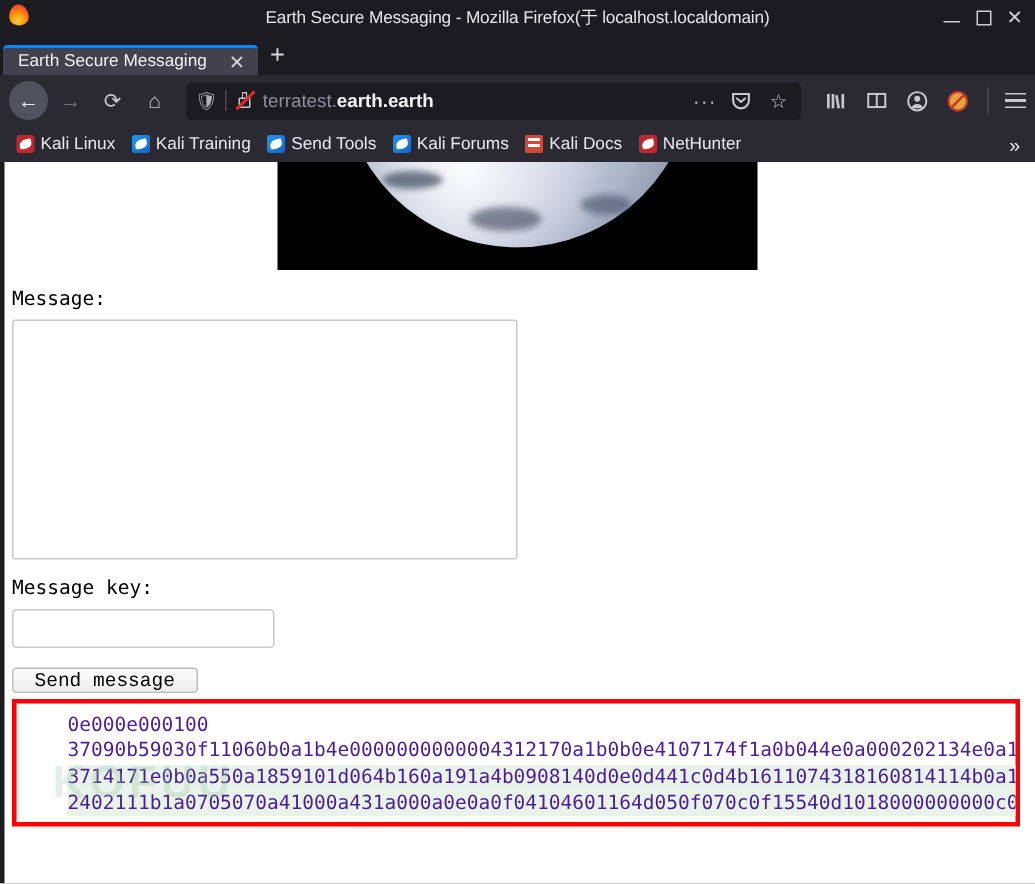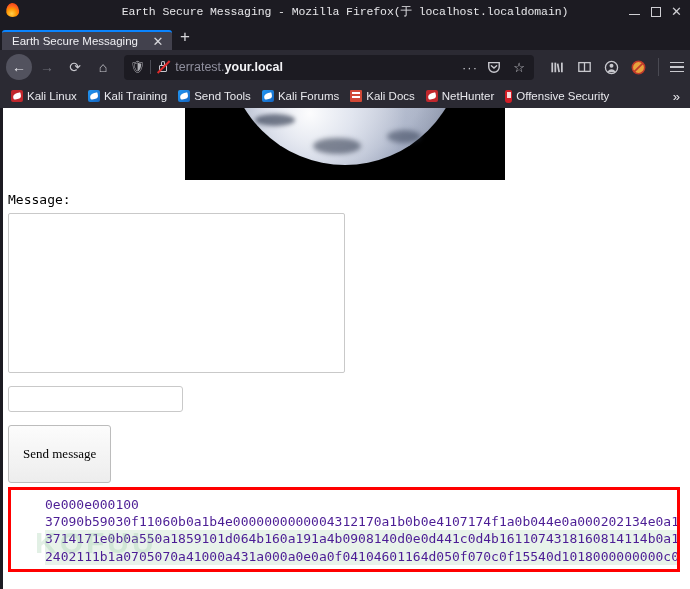--- a/index.html
+++ b/index.html
@@ -20,21 +20,21 @@
   .ff-logo { width: 16px; height: 16px; margin-left: 6px; position: relative; }
   .ff-logo .flame {
     width: 13px; height: 14px;
     background: radial-gradient(circle at 40% 75%, #ffd14d 0%, #ff9500 38%, #ff5e22 62%, #e33500 100%);
     border-radius: 52% 48% 45% 55% / 62% 60% 40% 38%;
     transform: rotate(-8deg);
   }
   .title-text {
     position: absolute; left: 0; right: 0; text-align: center;
     font-size: 11.5px; color: #e6e6e9; letter-spacing: -0.1px;
-    white-space: nowrap; overflow: hidden; font-family: Liberation Mono, monospace;
+    white-space: nowrap; overflow: hidden;
   }
   .win-controls {
     position: absolute; right: 4px; top: 0; height: 22px;
     display: flex; align-items: center; gap: 10px; padding-right: 4px;
   }
   .win-btn { width: 11px; height: 11px; position: relative; color: #cfcfd4; }
   .win-btn.min::after { content:""; position:absolute; left:0; bottom:2px; width:11px; height:1px; background:#cfcfd4; }
   .win-btn.max::after { content:""; position:absolute; left:1px; top:1px; width:8px; height:8px; border:1.4px solid #cfcfd4; }
   .win-btn.close { font-size: 13px; line-height: 11px; text-align: center; }
 
@@ -165,22 +165,22 @@
     font-family: "DejaVu Sans Mono", "Liberation Mono", monospace; font-size: 13px;
     padding: 2px; resize: none; outline: none; display: block;
   }
   input.key {
     width: 175px; height: 26px; margin-top: 3px; display: block;
     border: 1px solid #c9c9c9; border-radius: 3px; background: #fff;
     font-family: "DejaVu Sans Mono", "Liberation Mono", monospace; font-size: 13px;
     padding: 0 4px; outline: none;
   }
   button.send {
-    margin-top: 13px; margin-bottom: 4px; padding: 20px 14px;
-    font-family: Liberation Serif, serif; font-size: 13px;
+    margin-top: 13px; margin-bottom: 4px; padding: 0 14px;
+    font-family: Liberation Mono, monospace; font-size: 13px;
     background: linear-gradient(#fcfcfc,#ededed); border: 1px solid #bcbcbc;
     border-radius: 3px; color: #000; display: block;
   }
   .msgbox {
     border: 3px solid #ff0000; margin-top: 3px; margin-right: 2px;
     padding: 6px 0 4px 0; background: #fff; position: relative;
   }
   .msgbox ul { list-style: disc; margin: 0; padding-left: 34px; }
   .msgbox li {
     font-family: "DejaVu Sans Mono", "Liberation Mono", monospace;
@@ -229,21 +229,21 @@
     <div class="navbtn">⌂</div>
 
     <div class="urlbar">
       <span class="shield">🛡</span>
       <span class="sep-v"></span>
       <span class="lock-crossed">
         <span class="lshk"></span>
           <span class="lbody"></span>
           <span class="slash"></span>
       </span>
-      <span class="url-text"><span>terratest.</span><b>your.local</b></span>
+      <span class="url-text"><span>terratest.</span><b>earth.earth</b></span>
       <span class="url-right">
         <span class="dots">···</span>
         <span class="tb-icon">
           <svg width="14" height="14" viewBox="0 0 16 16">
               <path d="M2 3h12v5a6 6 0 0 1-12 0z" fill="none" stroke="#c8c8ce" stroke-width="1.6"></path>
               <path d="M5 6.5l3 2.6 3-2.6" fill="none" stroke="#c8c8ce" stroke-width="1.6" stroke-linecap="round"></path>
             </svg>
         </span>
         <span class="tb-icon">☆</span>
       </span>
@@ -304,44 +304,41 @@
       <span class="bm-label">Kali Forums</span>
     </div>
     <div class="bm">
       <span class="kicon docs"></span>
       <span class="bm-label">Kali Docs</span>
     </div>
     <div class="bm">
       <span class="kicon dragon"></span>
       <span class="bm-label">NetHunter</span>
     </div>
-    <div class="bm">
-      <span class="kicon offsec"></span>
-      <span class="bm-label">Offensive Security</span>
-    </div>
     <div class="bm-chevron">»</div>
   </div>
 
   <div class="viewport">
     <div class="scroll-left-edge"></div>
     <div class="page">
 
       <div class="earth-wrap">
         <div class="earth">
           <div class="globe"></div>
           <div class="dark1"></div>
           <div class="dark2"></div>
           <div class="dark3"></div>
         </div>
       </div>
 
       <div class="spacer"></div>
       <div class="line">Message:</div>
       <textarea class="msg" placeholder="" style=""></textarea>
       <div class="spacer"></div>
+      <div class="line">Message key:</div>
       <input class="key" type="text" placeholder="" style="">
       <button class="send">Send message</button>
 
       <div class="msgbox">
         <div class="watermark">KOFUU</div>
         <ul>
           <li>0e000e000100</li>
           <li>37090b59030f11060b0a1b4e0000000000004312170a1b0b0e4107174f1a0b044e0a000202134e0a161</li>
           <li class="hl-bg">3714171e0b0a550a1859101d064b160a191a4b0908140d0e0d441c0d4b1611074318160814114b0a1d0</li>
           <li class="hl-bg">2402111b1a0705070a41000a431a000a0e0a0f04104601164d050f070c0f15540d1018000000000c0c0</li>

